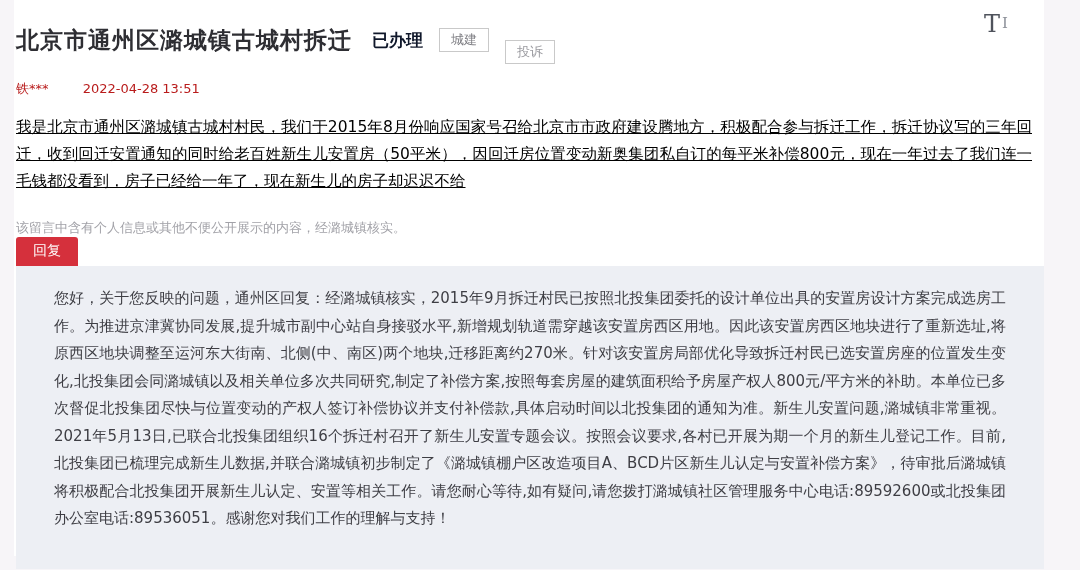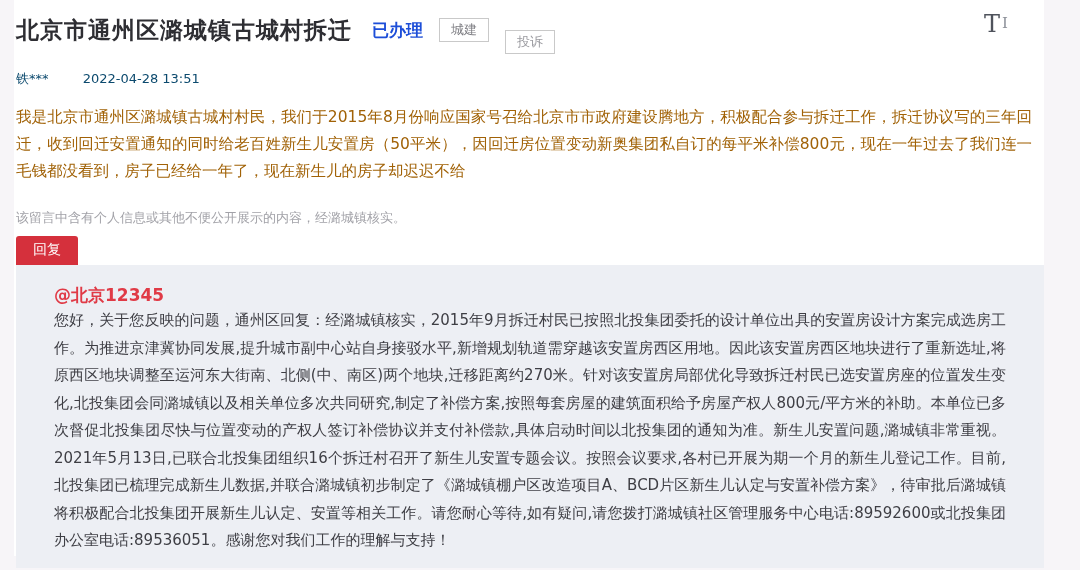--- a/index.html
+++ b/index.html
@@ -13,33 +13,33 @@
   .card {
     position: absolute;
     left: 14px; top: 0;
     width: 1030px; height: 556px;
     background: #ffffff;
     padding: 0 0 0 2px;
   }
   .header-row {
     display: flex;
     align-items: center;
-    padding-top: 6px;
+    padding-top: 16px;
   }
   .page-title {
     font-size: 23px;
     font-weight: bold;
     color: #2e2e33;
     letter-spacing: 1px;
   }
   .status-badge {
     margin-left: 20px;
     font-size: 17px;
     font-weight: bold;
-    color: #1d4ed8;
+    color: #0f172a;
   }
   .tag {
     margin-left: 16px;
     border: 1px solid #c9c9c9;
     padding: 2px 11px;
     font-size: 13px;
     color: #7d7d82;
     background: #fff;
     cursor: pointer;
   }
@@ -51,39 +51,40 @@
     color: #4f535c;
     cursor: pointer;
     display: flex;
     align-items: flex-start;
   }
   .font-size-icon .t-glyph { font-size: 24px; line-height: 24px; }
   .font-size-icon .ibeam-glyph { font-size: 15px; line-height: 22px; color: #8b8f98; margin-left: 2px; }
   .meta-row {
     margin-top: 16px;
     font-size: 13px;
-    color: #0c4a6e;
+    color: #b91c1c;
   }
   .meta-row .meta-user { margin-right: 30px; }
   .complaint-body {
     margin-top: 16px;
     width: 1016px;
     font-size: 15.5px;
     line-height: 27px;
-    color: #a16207;
+    color: #000000;
     text-align: justify;
+    text-decoration: underline;
   }
   .privacy-notice {
     margin-top: 24px;
     font-size: 13px;
     color: #a2a2a8;
   }
   .reply-tab {
     display: inline-block;
-    margin-top: 9px;
+    margin-top: 0;
     background: #d5303c;
     color: #ffffff;
     font-size: 14px;
     padding: 5px 17px 6px 17px;
     border-radius: 3px 3px 0 0;
     border: none;
     cursor: pointer;
     font-family: inherit;
   }
   .reply-panel {
@@ -134,20 +135,19 @@
     <span class="meta-date">2022-04-28 13:51</span>
   </div>
 
   <p class="complaint-body">我是北京市通州区潞城镇古城村村民，我们于2015年8月份响应国家号召给北京市市政府建设腾地方，积极配合参与拆迁工作，拆迁协议写的三年回迁，收到回迁安置通知的同时给老百姓新生儿安置房（50平米），因回迁房位置变动新奥集团私自订的每平米补偿800元，现在一年过去了我们连一毛钱都没看到，房子已经给一年了，现在新生儿的房子却迟迟不给</p>
 
   <p class="privacy-notice">该留言中含有个人信息或其他不便公开展示的内容，经潞城镇核实。</p>
 
   <button class="reply-tab">回复</button>
 
   <div class="reply-panel">
-    <div class="reply-author">@北京12345</div>
     <p class="reply-body">您好，关于您反映的问题，通州区回复：经潞城镇核实，2015年9月拆迁村民已按照北投集团委托的设计单位出具的安置房设计方案完成选房工作。为推进京津冀协同发展,提升城市副中心站自身接驳水平,新增规划轨道需穿越该安置房西区用地。因此该安置房西区地块进行了重新选址,将原西区地块调整至运河东大街南、北侧(中、南区)两个地块,迁移距离约270米。针对该安置房局部优化导致拆迁村民已选安置房座的位置发生变化,北投集团会同潞城镇以及相关单位多次共同研究,制定了补偿方案,按照每套房屋的建筑面积给予房屋产权人800元/平方米的补助。本单位已多次督促北投集团尽快与位置变动的产权人签订补偿协议并支付补偿款,具体启动时间以北投集团的通知为准。新生儿安置问题,潞城镇非常重视。2021年5月13日,已联合北投集团组织16个拆迁村召开了新生儿安置专题会议。按照会议要求,各村已开展为期一个月的新生儿登记工作。目前,北投集团已梳理完成新生儿数据,并联合潞城镇初步制定了《潞城镇棚户区改造项目A、BCD片区新生儿认定与安置补偿方案》，待审批后潞城镇将积极配合北投集团开展新生儿认定、安置等相关工作。请您耐心等待,如有疑问,请您拨打潞城镇社区管理服务中心电话:89592600或北投集团办公室电话:89536051。感谢您对我们工作的理解与支持！</p>
     <div class="reply-time-row">
       
     </div>
   </div>
 
 </div>
 
 </body></html>

